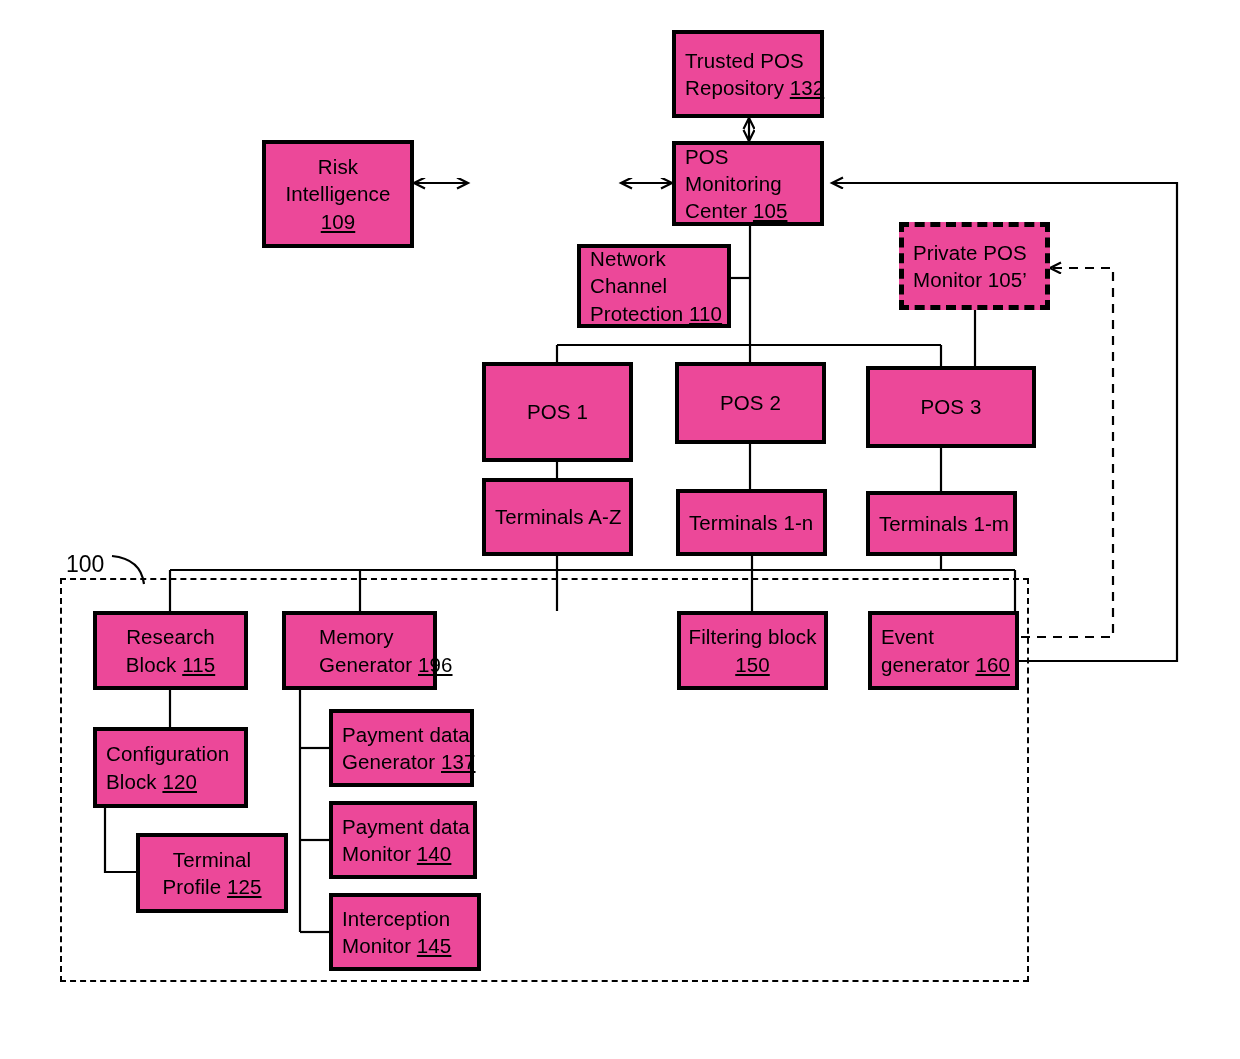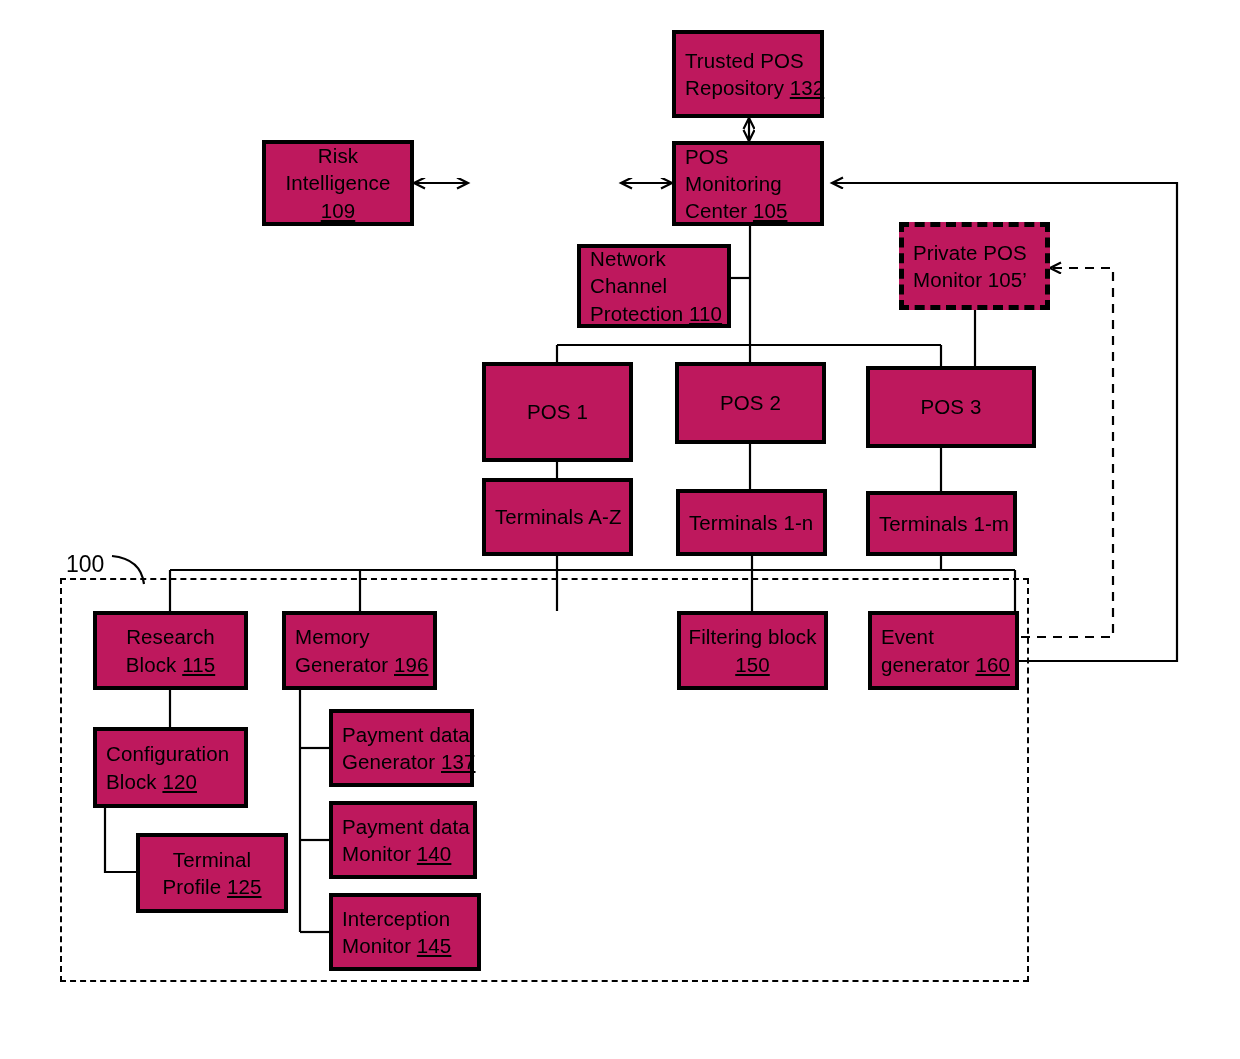--- a/index.html
+++ b/index.html
@@ -1,19 +1,19 @@
 <!DOCTYPE html>
 <html><head>
 <meta charset="utf-8">
 <style>
   html,body{margin:0;padding:0;background:#ffffff;}
   body{width:1240px;height:1059px;font-family:"Liberation Sans",sans-serif;color:#000;}
   #stage{position:relative;width:1240px;height:1059px;overflow:hidden;background:#fff;}
   #wires{position:absolute;left:0;top:0;width:1240px;height:1059px;}
-  .box{position:absolute;box-sizing:border-box;background:#be185d;border:4px solid #000;
+  .box{position:absolute;box-sizing:border-box;background:#ec4899;border:4px solid #000;
        display:flex;flex-direction:column;justify-content:center;
        font-size:20.5px;line-height:1.32;letter-spacing:.1px;}
   .box.dashed{border-style:dashed;border-width:5px;}
   .box .ln{display:block;white-space:nowrap;}
   .box.left  .ln{text-align:left;padding-left:9px;}
   .box.ctr   .ln{text-align:center;}
   .num{text-decoration:underline;text-underline-offset:2px;}
   .group-dashed{position:absolute;box-sizing:border-box;border:2px dashed #000;background:transparent;}
   .reflabel{position:absolute;font-size:23px;line-height:1;}
 </style>
@@ -85,21 +85,21 @@
     <path d="M2,4 C22,6 32,16 34,32" stroke="#000" stroke-width="2.2" fill="none"></path>
   </svg>
 
   <div class="group-dashed" style="left:60px;top:578px;width:969px;height:404px;"></div>
 
   <div class="box left" style="left:672px;top:30px;width:152px;height:88px;">
     <span class="ln">Trusted POS</span>
     <span class="ln"><span>Repository </span><span class="num">132</span></span>
   </div>
 
-  <div class="box ctr" style="left:262px;top:140px;width:152px;height:86px;">
+  <div class="box ctr" style="left:262px;top:140px;width:152px;height:108px;">
     <span class="ln">Risk</span>
     <span class="ln">Intelligence</span>
     <span class="ln num">109</span>
   </div>
 
 
   <div class="box left" style="left:672px;top:141px;width:152px;height:85px;">
     <span class="ln">POS</span>
     <span class="ln">Monitoring</span>
     <span class="ln"><span>Center </span><span class="num">105</span></span>
@@ -134,21 +134,21 @@
   </div>
   <div class="box left" style="left:866px;top:491px;width:151px;height:65px;">
     <span class="ln">Terminals 1-m</span>
   </div>
 
   <div class="box ctr" style="left:93px;top:611px;width:155px;height:79px;">
     <span class="ln">Research</span>
     <span class="ln"><span>Block </span><span class="num">115</span></span>
   </div>
 
-  <div class="box left" style="left:282px;top:611px;width:155px;height:79px;">
+  <div class="box left" style="left:282px;top:611px;width:155px;height:79px;padding-left:24px;">
     <span class="ln">Memory</span>
     <span class="ln"><span>Generator </span><span class="num">196</span></span>
   </div>
 
 
   <div class="box ctr" style="left:677px;top:611px;width:151px;height:79px;">
     <span class="ln">Filtering block</span>
     <span class="ln num">150</span>
   </div>
 

